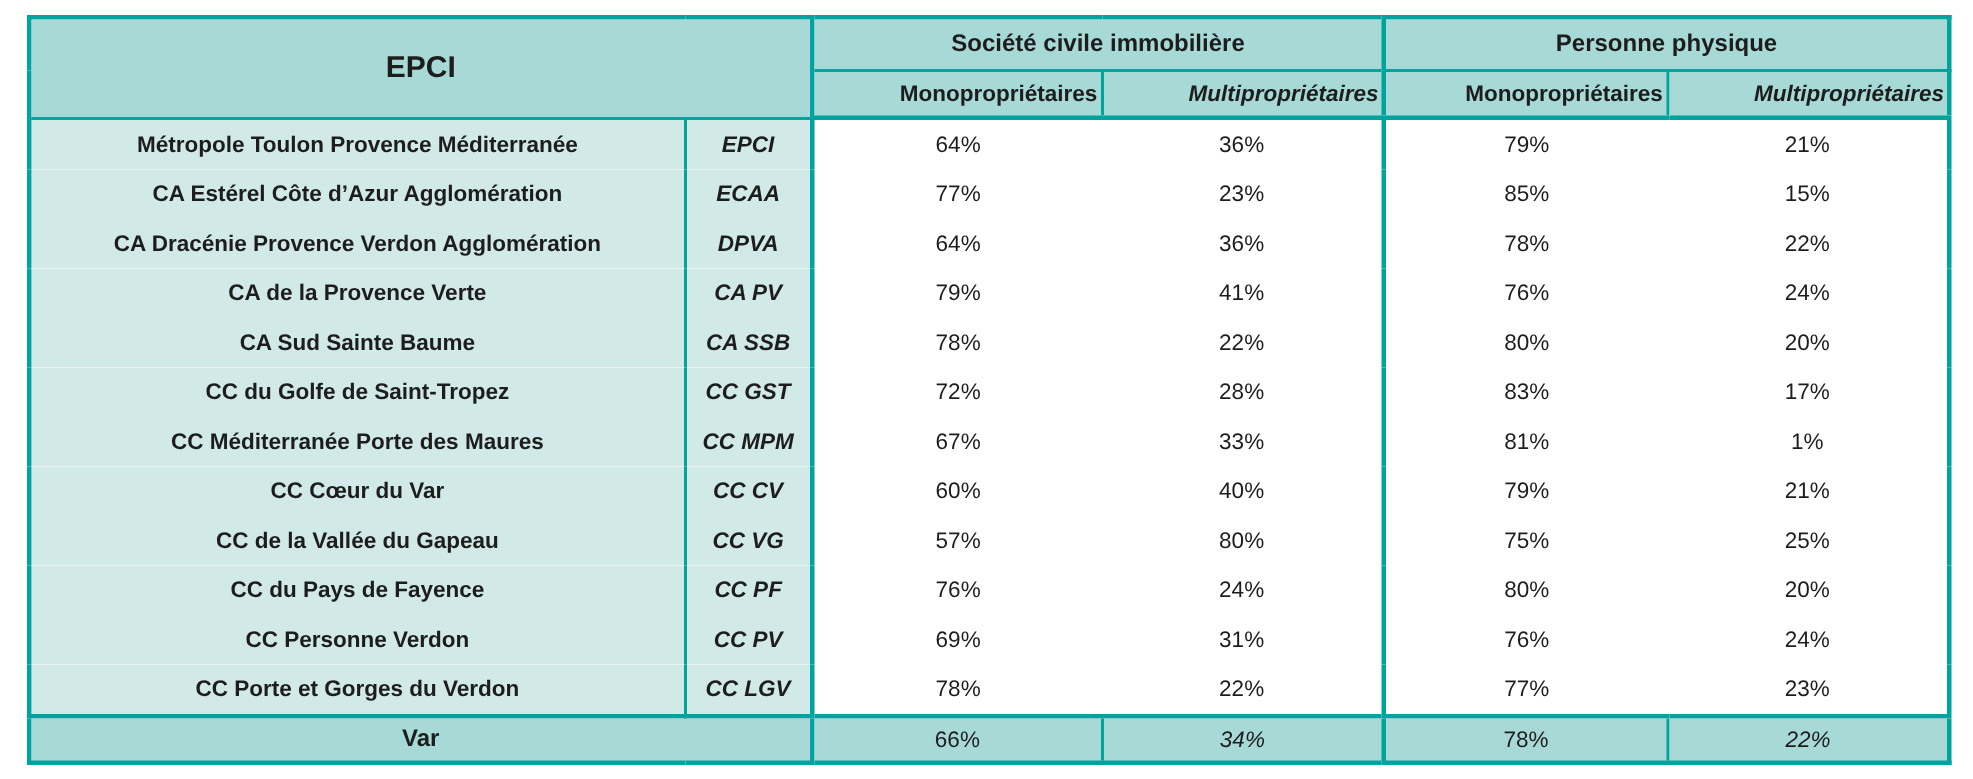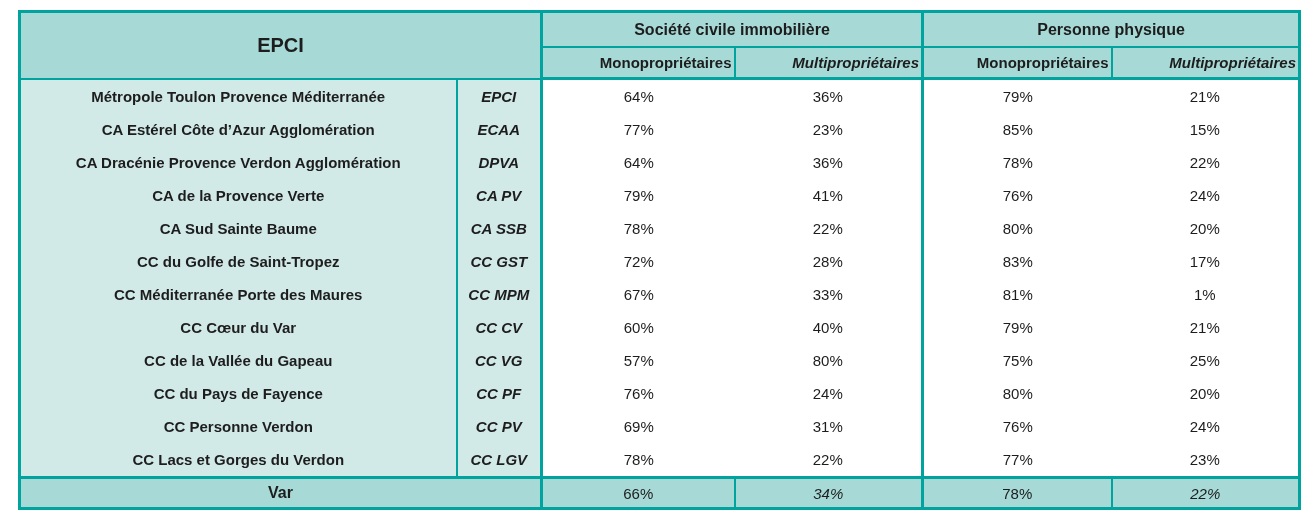--- a/index.html
+++ b/index.html
@@ -169,21 +169,21 @@
     </tr>
     <tr>
       <td class="name">CC Personne Verdon</td>
       <td class="code bl-thin">CC PV</td>
       <td class="val bl-thick">69%</td>
       <td class="val">31%</td>
       <td class="val bl-thick">76%</td>
       <td class="val">24%</td>
     </tr>
     <tr>
-      <td class="name">CC Lacs et Gorges du Verdon</td>
+      <td class="name">CC Porte et Gorges du Verdon</td>
       <td class="code bl-thin">CC LGV</td>
       <td class="val bl-thick">78%</td>
       <td class="val">22%</td>
       <td class="val bl-thick">77%</td>
       <td class="val">23%</td>
     </tr>
   </tbody>
   <tfoot>
     <tr>
       <td class="var-label" colspan="2">Var</td>

